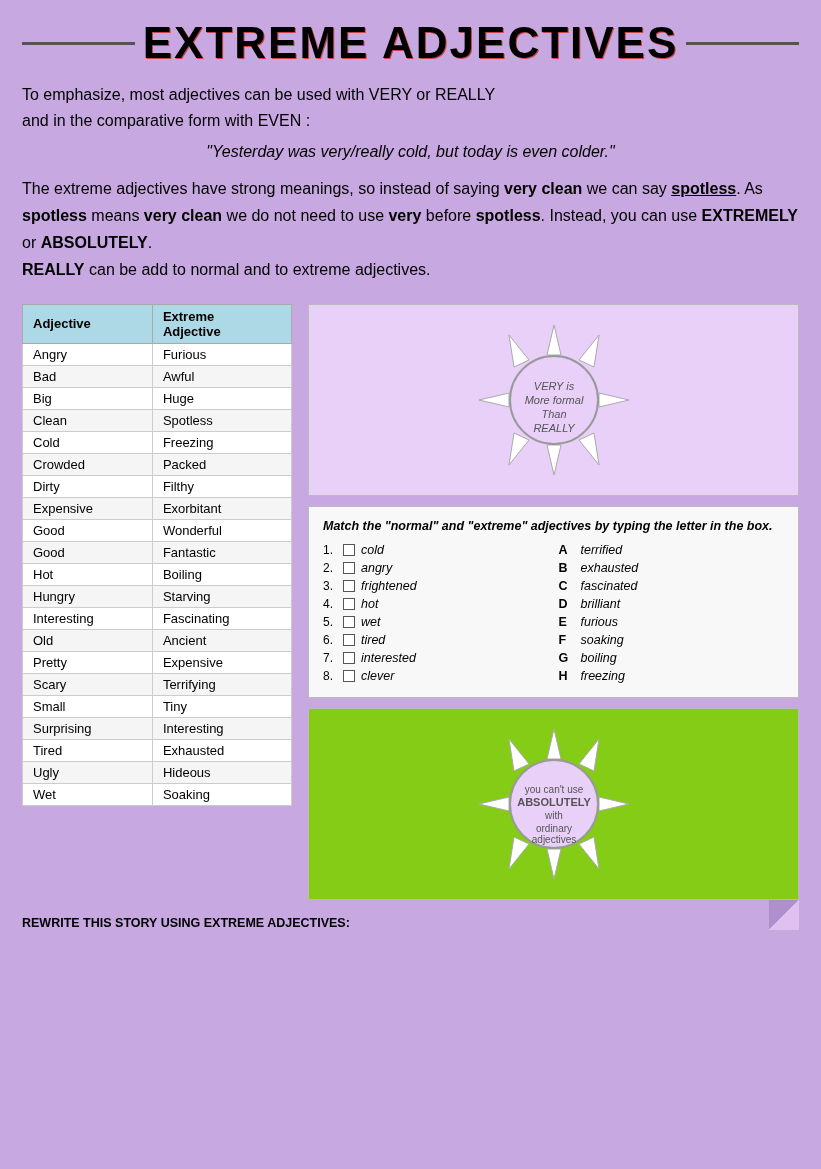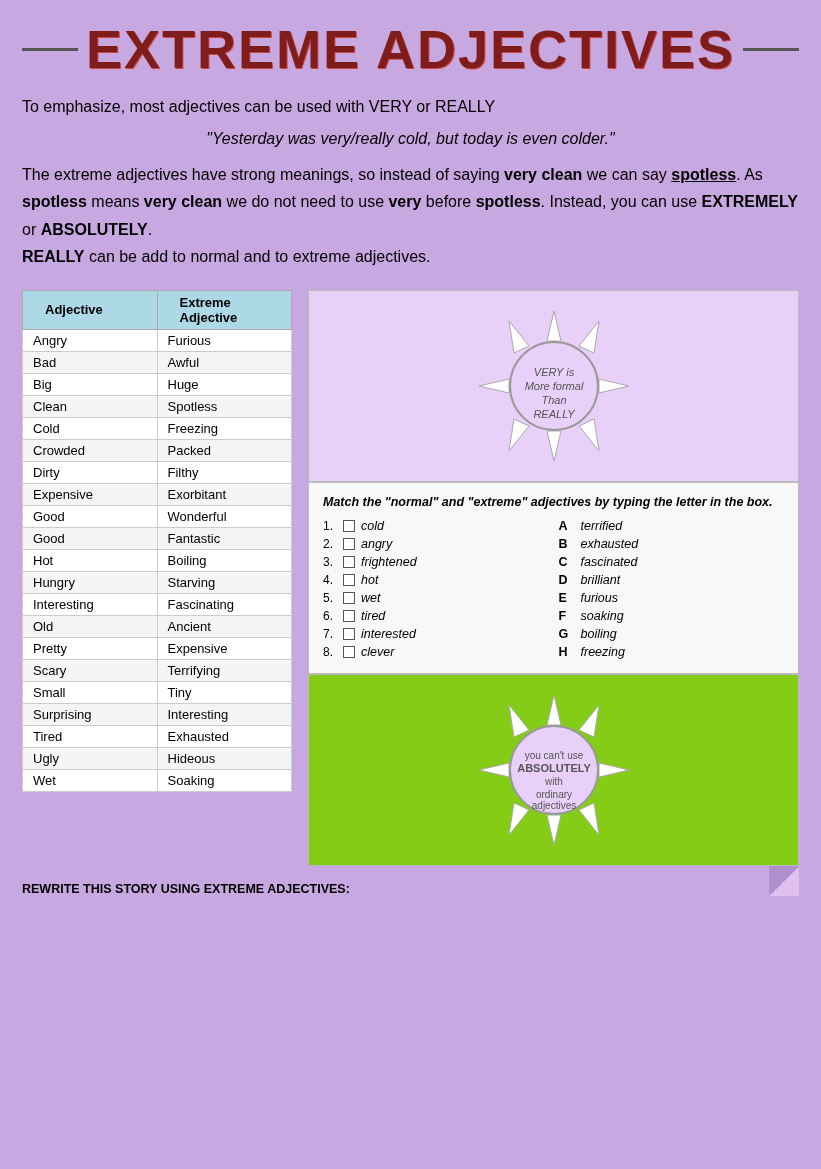--- a/index.html
+++ b/index.html
@@ -18,23 +18,23 @@
       display: flex;
       align-items: center;
       margin-bottom: 14px;
     }
     .title-line {
       flex: 1;
       height: 3px;
       background: #555;
     }
     .title-text {
-      font-size: 54px;
+      font-size: 44px;
       font-weight: 900;
-      color: #7f1d1d;
+      color: #000000;
       letter-spacing: 2px;
       font-family: Arial Black, Arial, sans-serif;
       padding: 0 8px;
       text-shadow: 1px 1px 0 #cc4444;
     }
 
     
     .intro {
       font-size: 16px;
       margin-bottom: 20px;
@@ -59,38 +59,38 @@
 
     
     .adj-table {
       border-collapse: collapse;
       min-width: 270px;
       background: white;
       font-size: 13px;
     }
     .adj-table thead tr th {
       background-color: #add8e6;
-      padding: 4px 22px;
+      padding: 4px 10px;
       text-align: left;
       font-weight: bold;
       border: 1px solid #aaa;
     }
     .adj-table tbody tr td {
       padding: 3px 10px;
       border: 1px solid #ccc;
     }
     .adj-table tbody tr:nth-child(even) td {
       background: #f5f5f5;
     }
 
     
     .right-side {
       display: flex;
       flex-direction: column;
-      gap: 0;
+      gap: 10px;
       flex: 1;
     }
 
     
     .sun-container {
       background: #e8d0f8;
       border: 1px solid #bbb;
       padding: 10px;
       display: flex;
       justify-content: center;
@@ -187,20 +187,21 @@
 <div class="page-wrap">
 
   <div class="title-bar">
     <div class="title-line"></div>
     <div class="title-text">EXTREME ADJECTIVES</div>
     <div class="title-line"></div>
   </div>
 
   <div class="intro">
     <div>To emphasize, most adjectives can be used with VERY or REALLY</div>
+    <div>and in the comparative form with EVEN :</div>
     <span class="quote">
       <span>"Yesterday was very/really cold, but today is even colder."</span>
     </span>
     <div style="line-height:1.7">
       The extreme adjectives have strong meanings, so instead of saying <span class="bold">very clean</span> we can say <span class="bold underline">spotless</span>. As <span class="bold">spotless</span> means <span class="bold">very clean</span> we do not need to use <span class="bold">very</span> before <span class="bold">spotless</span>. Instead, you can use <span class="bold">EXTREMELY</span> or <span class="bold">ABSOLUTELY</span>.<br>
       <span class="bold">REALLY</span> can be add to normal and to extreme adjectives.
     </div>
   </div>
 
   <div class="main-content">

